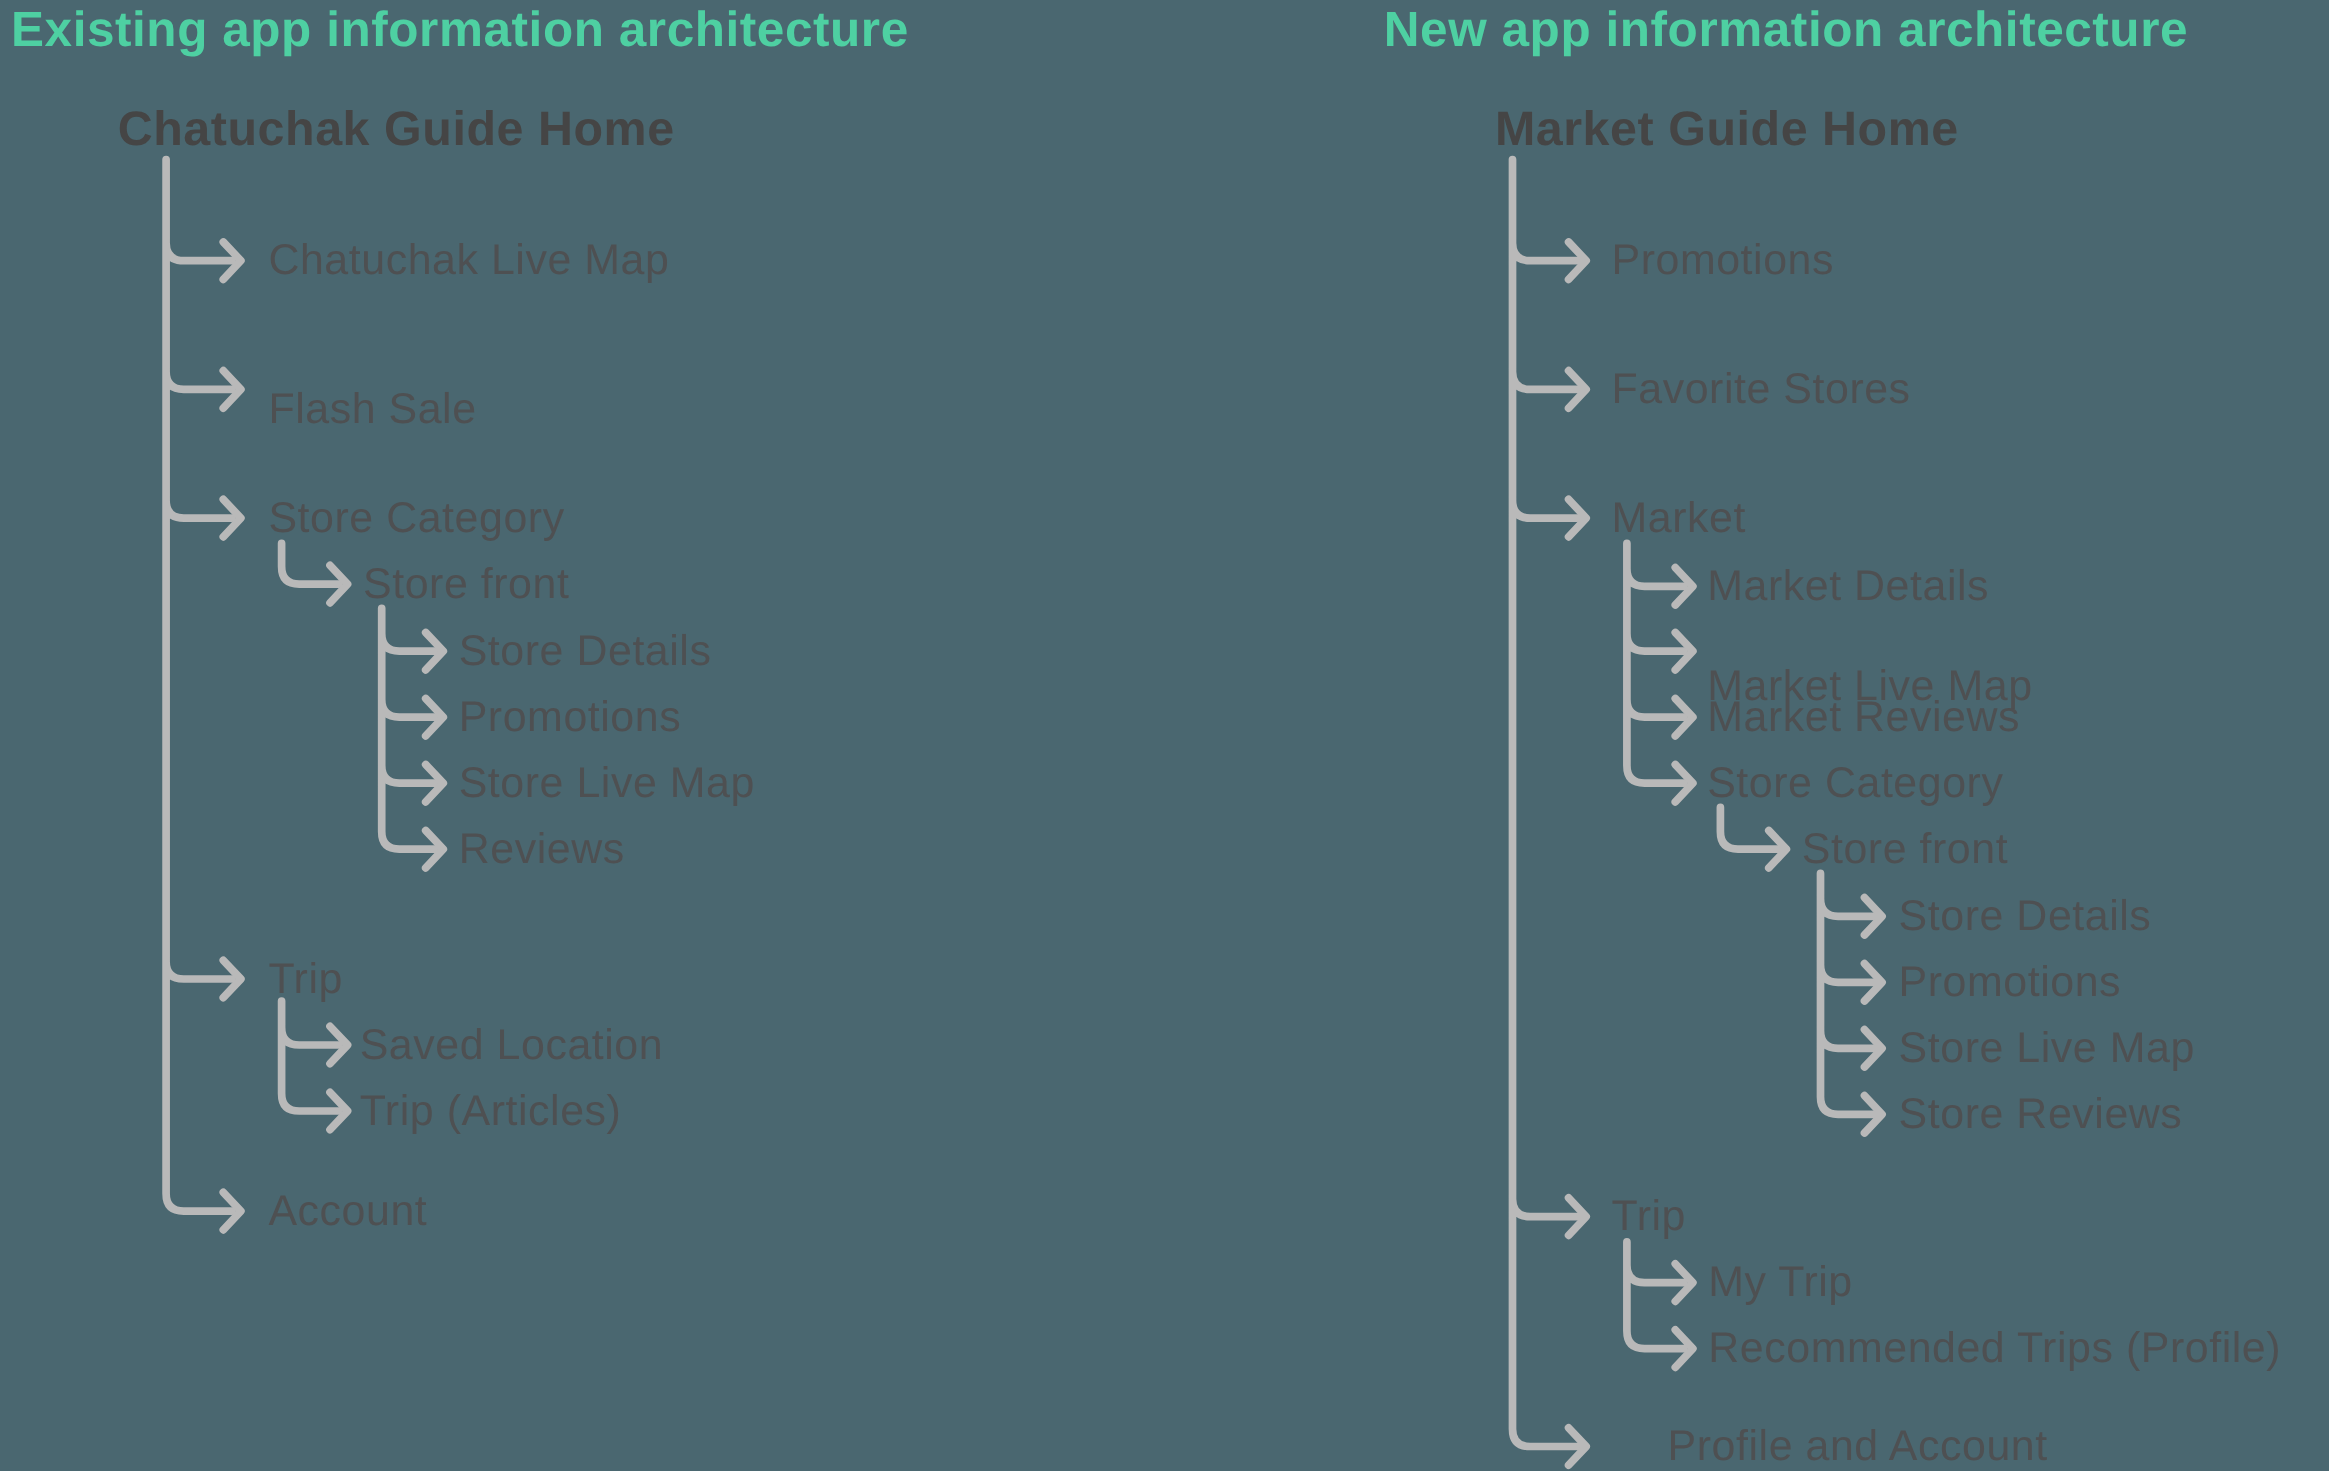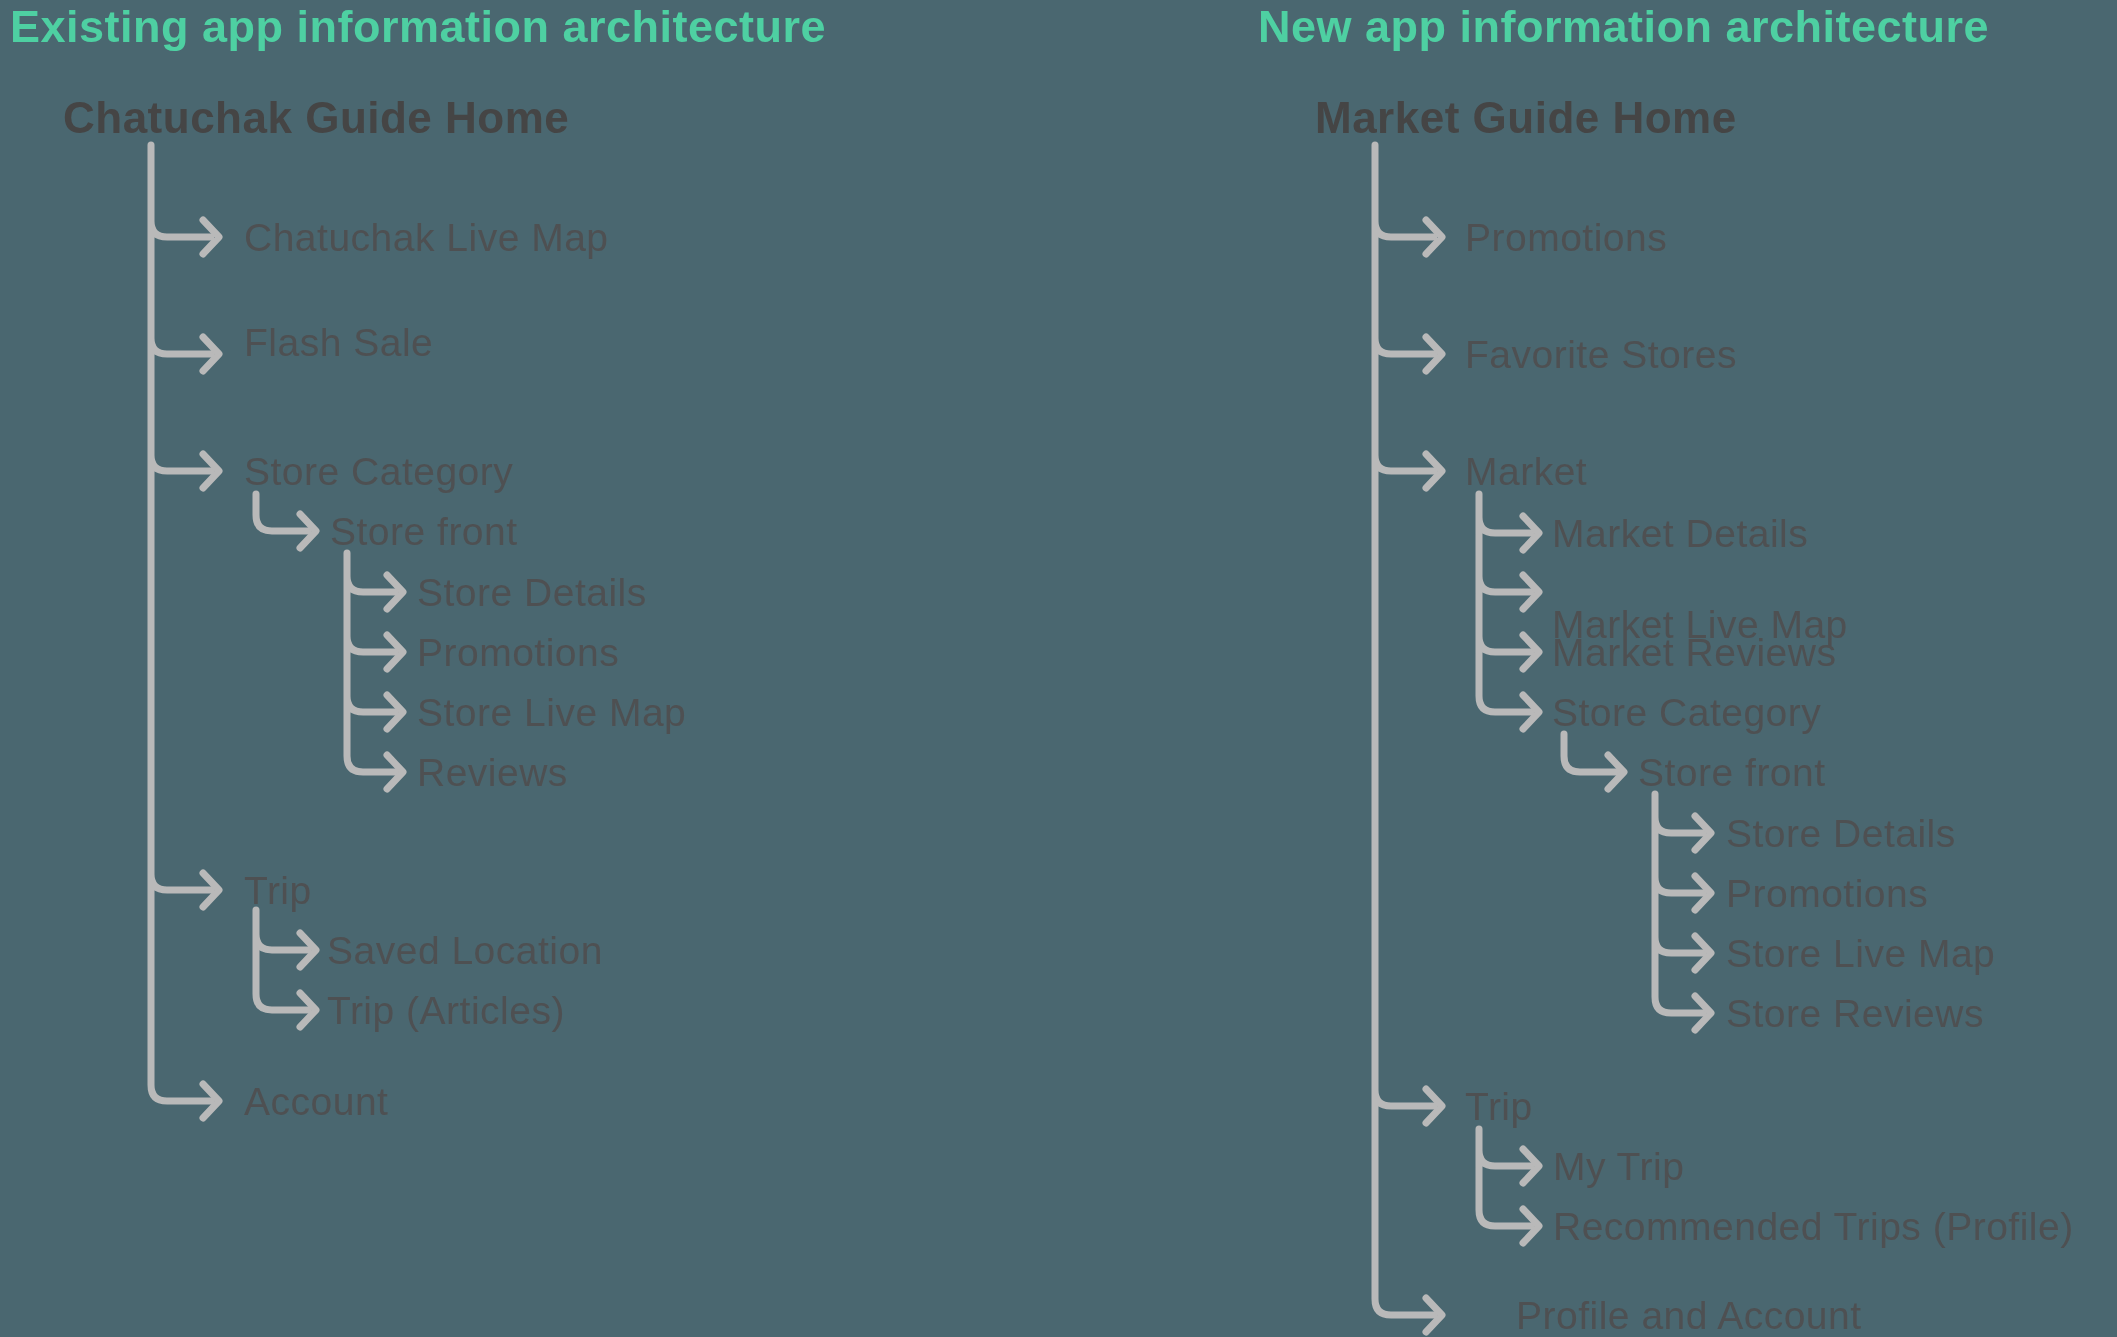--- a/index.html
+++ b/index.html
@@ -36,20 +36,21 @@
   }
   .heading {
     font-size: 45px;
     font-weight: 700;
     color: var(--heading-text, #4ed0a2);
   }
   .root {
     font-size: 44px;
     font-weight: 700;
     color: var(--root-text, #454545);
+    margin-left: 44px;
   }
   .item {
     font-size: 39px;
     font-weight: 400;
     color: var(--item-text, #4e5052);
     text-align: center;
   }
 </style>
 </head>
 <body>
@@ -116,21 +117,21 @@
                M1479 1150 Q1479 1166 1495 1166 H1531"></path>
       <path d="M1523 1149 L1539 1166 L1523 1183
                M1523 1209 L1539 1226 L1523 1243"></path>
     </g>
   </svg>
 
   <div class="lbl heading" style="left:10px; top:26px">Existing app information architecture</div>
   <div class="lbl root" style="left:63px; top:118px">Chatuchak Guide Home</div>
 
   <div class="lbl item" style="left:244px; top:237px">Chatuchak Live Map</div>
-  <div class="lbl item" style="left:244px; top:342px">Flash Sale</div>
+  <div class="lbl item" style="left:244px; top:372px">Flash Sale</div>
   <div class="lbl item" style="left:244px; top:471px">Store Category</div>
   <div class="lbl item" style="left:330px; top:531px">Store front</div>
   <div class="lbl item" style="left:417px; top:592px">Store Details</div>
   <div class="lbl item" style="left:417px; top:652px">Promotions</div>
   <div class="lbl item" style="left:417px; top:712px">Store Live Map</div>
   <div class="lbl item" style="left:417px; top:772px">Reviews</div>
   <div class="lbl item" style="left:244px; top:890px">Trip</div>
   <div class="lbl item" style="left:327px; top:950px">Saved Location</div>
   <div class="lbl item" style="left:327px; top:1010px">Trip (Articles)</div>
   <div class="lbl item" style="left:244px; top:1101px">Account</div>

